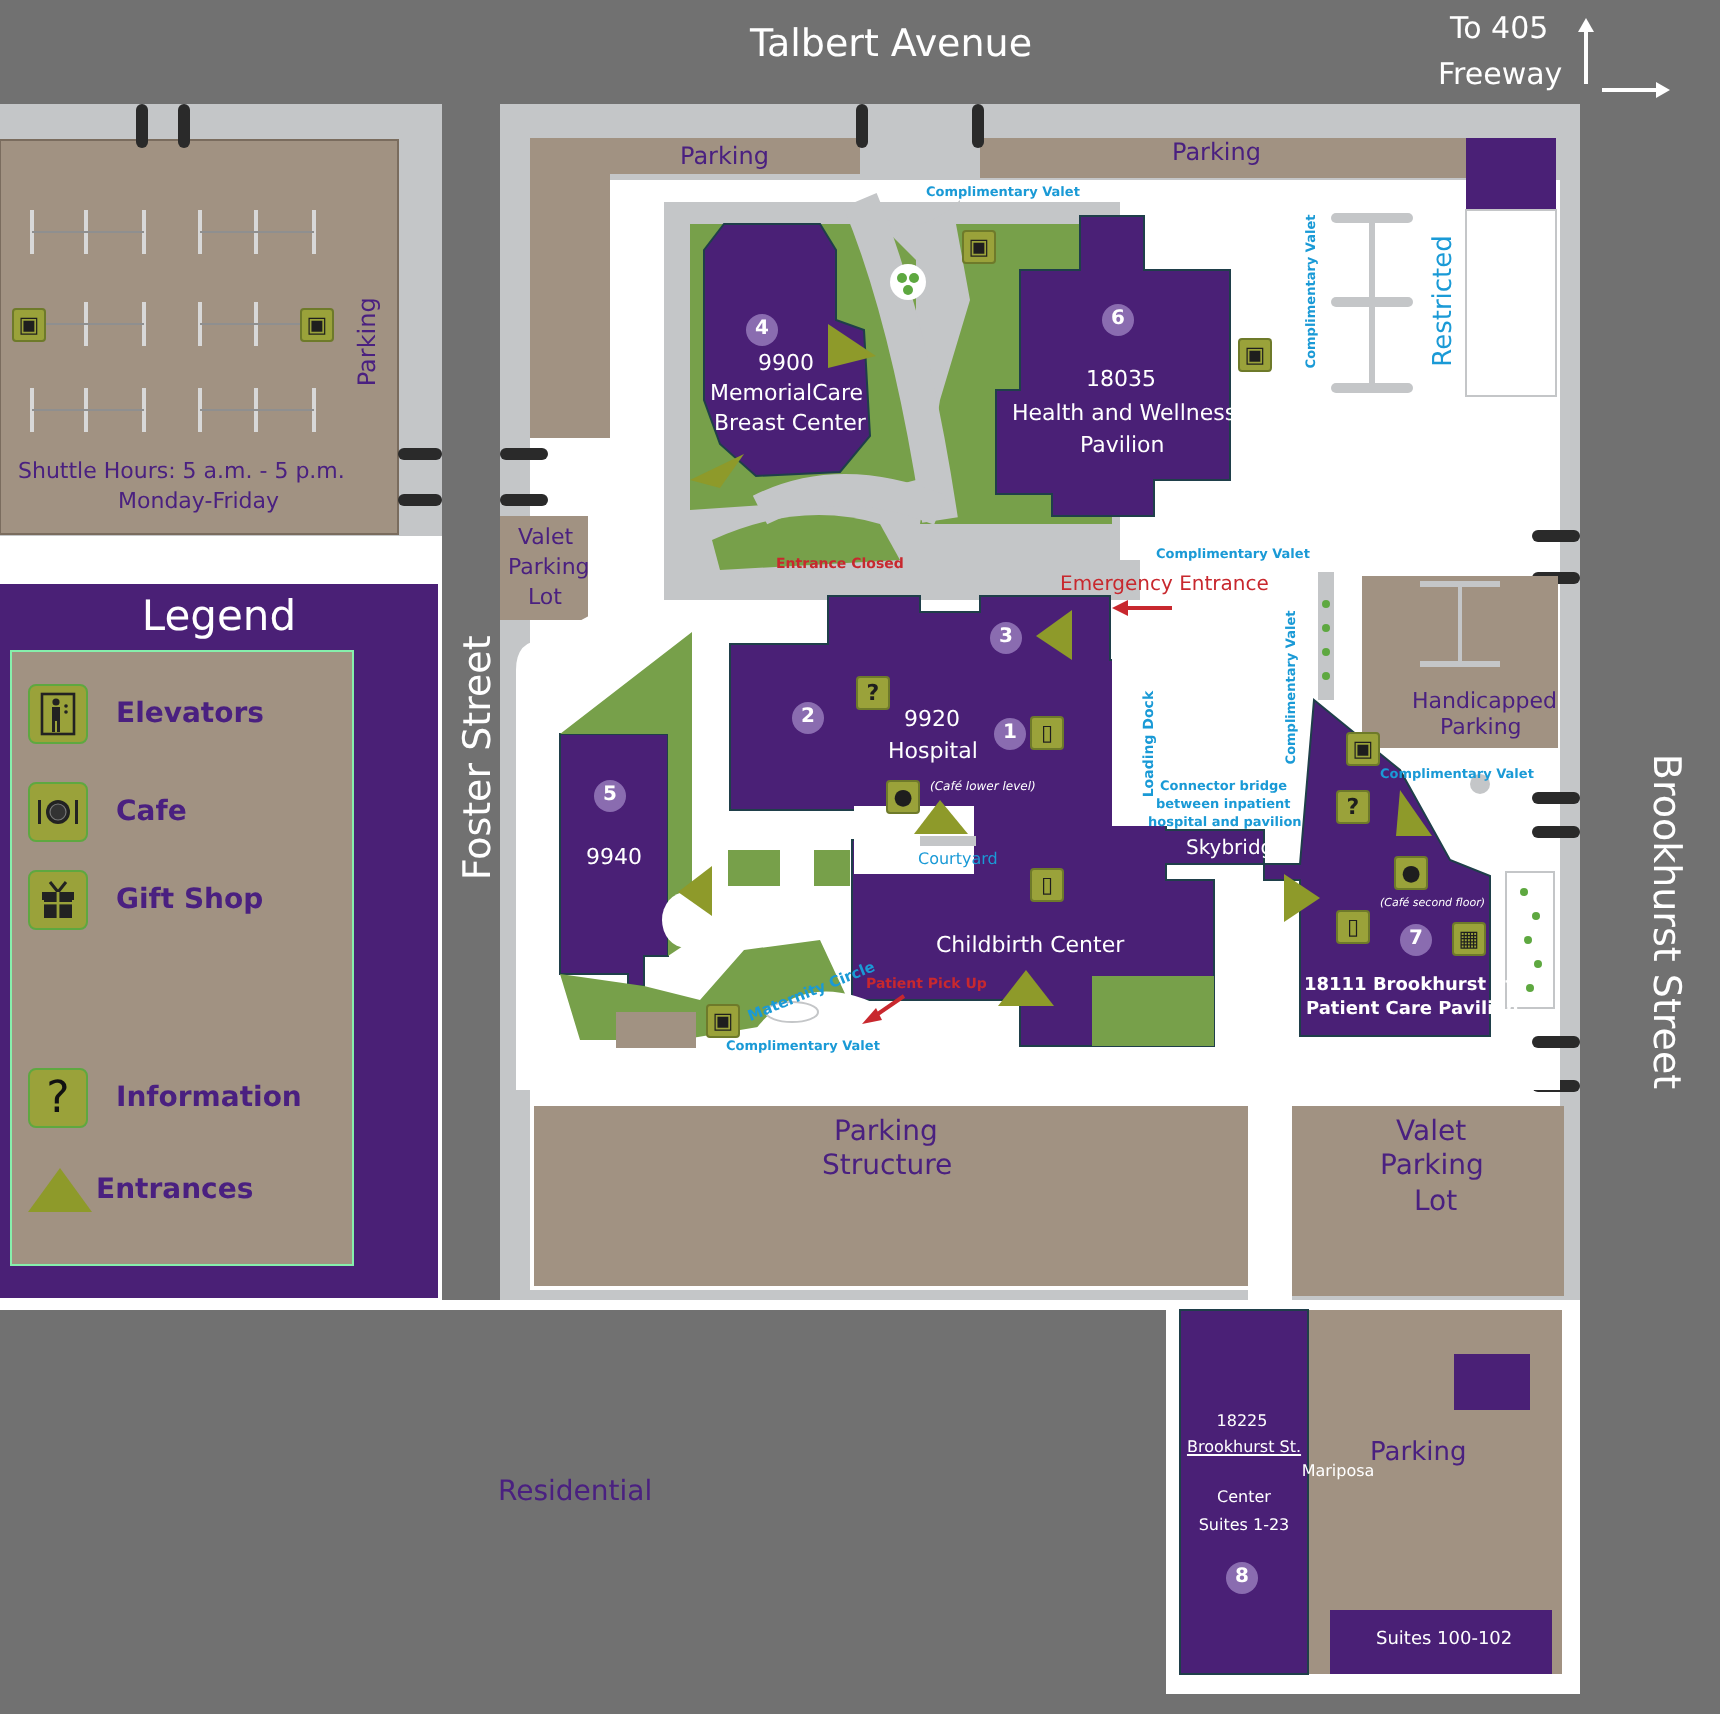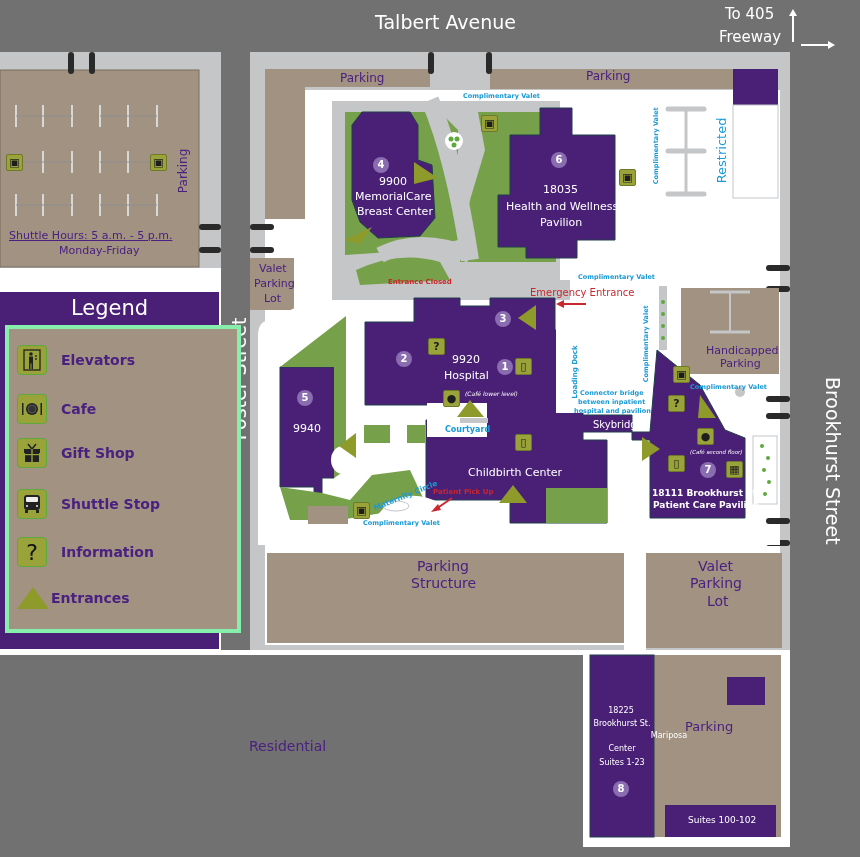--- a/index.html
+++ b/index.html
@@ -8,21 +8,21 @@
   .lbl { position: absolute; white-space: nowrap; line-height: 1.15; }
   .street { color: #ffffff; font-size: 19px; }
   .purple-t { color: #4a2080; }
   .white-t { color: #ffffff; }
   .cyan-t { color: #1a9ad6; }
   .red-t { color: #c8282e; }
   .bldg-num { position: absolute; width: 16px; height: 16px; border-radius: 50%; background: #8a6cb0; color: #fff; font-size: 10px; font-weight: bold; text-align: center; line-height: 16px; }
   .icon-box { position: absolute; width: 17px; height: 17px; background: #9aa23a; border: 1px solid #6e7a2a; border-radius: 2px; display: flex; align-items: center; justify-content: center; color: #1e1e1e; font-size: 11px; font-weight: bold; box-sizing: border-box; }
   .legend { position: absolute; left: 0; top: 292px; width: 219px; height: 357px; background: #4a2076; }
   .legend-title { position: absolute; left: 0; top: 4px; width: 219px; text-align: center; color: #fff; font-size: 21px; }
-  .legend-inner { position: absolute; left: 5px; top: 33px; width: 236px; height: 308px; background: #a19282; border: 4px solid #86efac; box-sizing: border-box; }
+  .legend-inner { position: absolute; left: 5px; top: 33px; width: 172px; height: 308px; background: #a19282; border: 1px solid #86efac; box-sizing: border-box; }
   .legend-item { position: absolute; left: 8px; height: 34px; display: flex; align-items: center; }
   .legend-icon { width: 30px; height: 30px; background: #9aa23a; border: 1px solid #5ea840; border-radius: 4px; display: flex; align-items: center; justify-content: center; box-sizing: border-box; }
   .legend-label { margin-left: 14px; color: #4a2080; font-weight: bold; font-size: 14px; }
 </style>
 </head>
 <body>
 
 <svg id="map" viewBox="0 0 860 857" xmlns="http://www.w3.org/2000/svg">
 
   <rect x="0" y="0" width="860" height="857" fill="#717171"></rect>
@@ -204,21 +204,21 @@
   <polygon points="835,45 828,41 828,49" fill="#fff"></polygon>
 </svg>
 
 <div class="lbl street" style="left:375px; top:12px;text-align:center;">Talbert Avenue</div>
 <div class="lbl street" style="left:170px; top:368px; transform: rotate(-90deg); transform-origin: center; width:140px; text-align:center;">Foster Street</div>
 <div class="lbl street" style="left:752px; top:446px; transform: rotate(90deg); transform-origin: center; width:160px; text-align:center;">Brookhurst Street</div>
 <div class="lbl white-t" style="left:725px; top:6px; font-size:15px;">To 405</div>
 <div class="lbl white-t" style="left:719px; top:29px; font-size:15px;">Freeway</div>
 
 <div class="lbl purple-t" style="left:162px; top:164px; font-size:12px; transform: rotate(-90deg);">Parking</div>
-<div class="lbl purple-t" style="left:9px; top:230px; font-size:11px;text-decoration:underline;">Shuttle Hours: 5 a.m. - 5 p.m.</div>
+<div class="lbl purple-t" style="left:9px; top:230px; font-size:11px;">Shuttle Hours: 5 a.m. - 5 p.m.</div>
 <div class="lbl purple-t" style="left:59px; top:245px; font-size:11px;">Monday-Friday</div>
 <div class="icon-box" style="left:6px; top:154px;">▣</div>
 <div class="icon-box" style="left:150px; top:154px;">▣</div>
 
 <div class="legend">
   <div class="legend-title">Legend</div>
   <div class="legend-inner">
     <div class="legend-item" style="top:14px;">
       <div class="legend-icon">
         <svg width="18" height="22" viewBox="0 0 18 22">
@@ -249,33 +249,20 @@
         <svg width="18" height="20" viewBox="0 0 18 20">
             <path d="M5 1 L9 6 L13 1" fill="none" stroke="#222" stroke-width="1.5"></path>
             <rect x="1" y="6" width="16" height="4" fill="#222"></rect>
             <rect x="2" y="10" width="14" height="9" fill="#222"></rect>
             <rect x="8.3" y="6" width="1.4" height="13" fill="#9aa23a"></rect>
             <rect x="2" y="11" width="14" height="1.2" fill="#9aa23a"></rect>
           </svg>
       </div>
       <span class="legend-label">Gift Shop</span>
     </div>
-    <div class="legend-item" style="top:158px;">
-      <div class="legend-icon">
-        <svg width="18" height="20" viewBox="0 0 18 20">
-            <rect x="1" y="1" width="16" height="15" rx="3" fill="#222"></rect>
-            <rect x="3" y="3" width="12" height="5" rx="1" fill="#eee"></rect>
-            <rect x="2" y="16" width="3" height="3" fill="#222"></rect>
-            <rect x="13" y="16" width="3" height="3" fill="#222"></rect>
-            <circle cx="4" cy="12" r="1" fill="#eee"></circle>
-            <circle cx="14" cy="12" r="1" fill="#eee"></circle>
-          </svg>
-      </div>
-      <span class="legend-label">Shuttle Stop</span>
-    </div>
     <div class="legend-item" style="top:206px;">
       <div class="legend-icon" style="font-size:22px; color:#111; font-family:'DejaVu Sans', sans-serif;">?</div>
       <span class="legend-label">Information</span>
     </div>
     <div class="legend-item" style="top:252px; left:7px;">
       <svg width="34" height="24" viewBox="0 0 34 24">
           <polygon points="17,1 33,23 1,23" fill="#8e9a2a"></polygon>
         </svg>
       <span class="legend-label" style="margin-left:1px;">Entrances</span>
     </div>
@@ -326,21 +313,21 @@
 <div class="lbl white-t" style="left:652px; top:488px; font-size:9px; font-weight:bold;">18111 Brookhurst St.</div>
 <div class="lbl white-t" style="left:653px; top:500px; font-size:9px; font-weight:bold;">Patient Care Pavilion</div>
 <div class="lbl white-t" style="left:690px; top:449px; font-size:5.5px; font-style:italic;">(Café second floor)</div>
 <div class="icon-box" style="left:673px; top:366px;">▣</div>
 <div class="icon-box" style="left:668px; top:395px;">?</div>
 <div class="icon-box" style="left:697px; top:428px;">●</div>
 <div class="icon-box" style="left:668px; top:455px;">▯</div>
 <div class="icon-box" style="left:726px; top:461px;">▦</div>
 
 <div class="lbl white-t" style="left:606px; top:706px; font-size:8px; width:30px; text-align:center;">18225</div>
-<div class="lbl white-t" style="left:591px; top:719px; font-size:8px; width:62px; text-align:center;">Brookhurst St.</div>
+<div class="lbl white-t" style="left:591px; top:719px; font-size:8px; width:62px; text-align:center;text-decoration:underline;">Brookhurst St.</div>
 <div class="lbl white-t" style="left:591px; top:731px; font-size:8px; width:76px; text-align:center;padding-left:40px;">Mariposa</div>
 <div class="lbl white-t" style="left:591px; top:744px; font-size:8px; width:62px; text-align:center;">Center</div>
 <div class="lbl white-t" style="left:591px; top:758px; font-size:8px; width:62px; text-align:center;">Suites 1-23</div>
 <div class="bldg-num" style="left:613px; top:781px;">8</div>
 <div class="lbl white-t" style="left:688px; top:815px; font-size:9px;">Suites 100-102</div>
 
 <div class="icon-box" style="left:481px; top:115px;">▣</div>
 <div class="icon-box" style="left:619px; top:169px;">▣</div>
 <div class="icon-box" style="left:353px; top:502px;">▣</div>
 
@@ -350,17 +337,17 @@
 <div class="lbl cyan-t" style="left:608px; top:340px; font-size:6.5px; font-weight:bold; transform: rotate(-90deg);">Complimentary Valet</div>
 <div class="lbl cyan-t" style="left:690px; top:384px; font-size:6.5px; font-weight:bold;">Complimentary Valet</div>
 <div class="lbl cyan-t" style="left:363px; top:520px; font-size:6.5px; font-weight:bold;">Complimentary Valet</div>
 <div class="lbl red-t" style="left:388px; top:278px; font-size:7px; font-weight:bold;">Entrance Closed</div>
 <div class="lbl red-t" style="left:530px; top:287px; font-size:10px;">Emergency Entrance</div>
 <div class="lbl cyan-t" style="left:548px; top:368px; font-size:7px; font-weight:bold; transform: rotate(-90deg);">Loading Dock</div>
 <div class="lbl cyan-t" style="left:580px; top:390px; font-size:6.5px; font-weight:bold;">Connector bridge</div>
 <div class="lbl cyan-t" style="left:578px; top:399px; font-size:6.5px; font-weight:bold;">between inpatient</div>
 <div class="lbl cyan-t" style="left:574px; top:408px; font-size:6.5px; font-weight:bold;">hospital and pavilion</div>
 <div class="lbl white-t" style="left:593px; top:419px; font-size:10px;">Skybridge</div>
-<div class="lbl cyan-t" style="left:445px; top:425px; font-size:8px; font-weight:bold;">Courtyard</div>
+<div class="lbl cyan-t" style="left:459px; top:425px; font-size:8px; font-weight:normal;">Courtyard</div>
 <div class="lbl cyan-t" style="left:372px; top:492px; font-size:7.5px; font-weight:bold; transform: rotate(-22deg);">Maternity Circle</div>
 <div class="lbl red-t" style="left:421px; top:488px; font-size:7px; font-weight:bold;margin-left:12px;">Patient Pick Up</div>
 
 <div class="lbl purple-t" style="left:249px; top:738px; font-size:14px;">Residential</div>
 
 </body></html>

